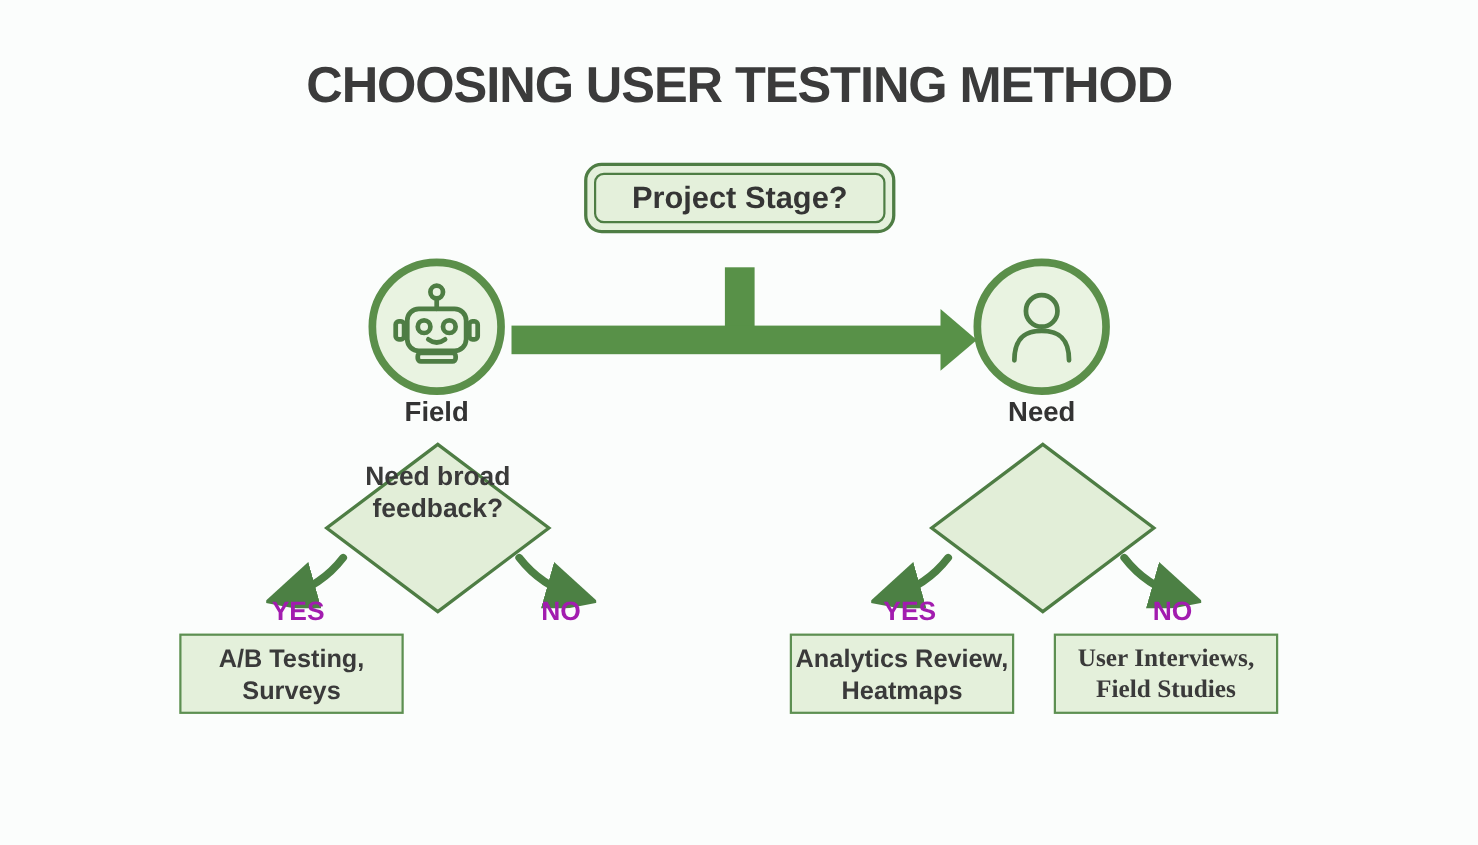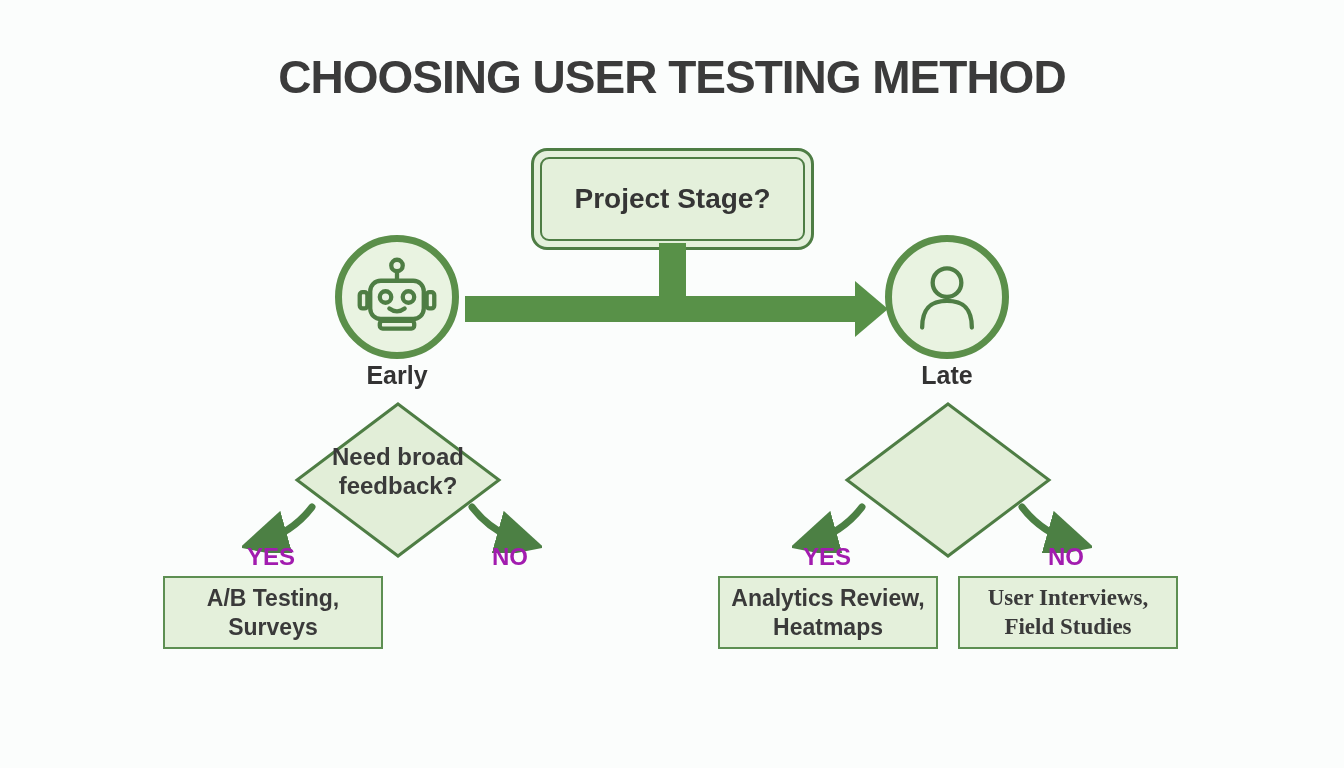--- a/index.html
+++ b/index.html
@@ -3,21 +3,21 @@
 <meta charset="utf-8">
 <style>
   html,body{margin:0;padding:0;}
   body{font-family:"Liberation Sans","DejaVu Sans",sans-serif;}
   .canvas{position:relative;width:1344px;height:768px;background:#fbfdfc;overflow:hidden;}
 
   .title{position:absolute;left:0;top:50px;width:1344px;text-align:center;
     font-size:46px;font-weight:800;color:#3b3b3b;letter-spacing:-1px;}
 
   
-  .stage-box{position:absolute;left:531px;top:148px;width:283px;height:102px;
+  .stage-box{position:absolute;left:531px;top:148px;width:283px;height:64px;
     background:#e4f0db;border:3px solid #4e7d44;border-radius:16px;
     box-sizing:border-box;display:flex;align-items:stretch;justify-content:stretch;padding:6px;}
   .stage-inner{flex:1;border:2px solid #4e7d44;border-radius:9px;
     display:flex;align-items:center;justify-content:center;
     font-size:28px;font-weight:700;color:#353535;}
 
   
   .stem{position:absolute;left:659px;top:243px;width:27px;height:58px;background:#589148;}
   .hbar{position:absolute;left:465px;top:296px;width:392px;height:26px;background:#589148;}
   .htip{position:absolute;left:855px;top:281px;width:0;height:0;
@@ -32,40 +32,40 @@
   .circle-late{left:885px;top:235px;}
   .node-label{position:absolute;width:124px;text-align:center;top:361px;
     font-size:25px;font-weight:700;color:#333;}
   .label-early{left:335px;}
   .label-late{left:885px;}
 
   
   .diamond-svg{position:absolute;width:210px;height:158px;}
   .diamond-left{left:293px;top:401px;}
   .diamond-right{left:843px;top:401px;}
-  .diamond-text{position:absolute;width:176px;top:443px;text-align:center;
+  .diamond-text{position:absolute;width:176px;top:420px;text-align:center;
     font-size:24px;font-weight:700;color:#3a3a3a;white-space:pre-line;line-height:1.2;}
   .dtext-left{left:310px;}
   .dtext-right{left:860px;}
 
   
   .curve{position:absolute;width:80px;height:52px;}
   .curve-ly{left:242px;top:501px;}
   .curve-ln{left:462px;top:501px;}
   .curve-ry{left:792px;top:501px;}
   .curve-rn{left:1012px;top:501px;}
 
   .yn{position:absolute;font-size:24px;font-weight:800;color:#a21caf;top:543px;}
   .yn-ly{left:247px;}
   .yn-ln{left:492px;}
   .yn-ry{left:803px;}
   .yn-rn{left:1048px;}
 
   
-  .result{position:absolute;top:576px;width:220px;height:73px;box-sizing:border-box;
+  .result{position:absolute;top:576px;width:204px;height:73px;box-sizing:border-box;
     background:#e4f0db;border:2px solid #5d8f52;
     display:flex;align-items:center;justify-content:center;text-align:center;
     font-size:23px;font-weight:700;color:#3a3a3a;white-space:pre-line;line-height:1.25;}
   .result-1{left:163px;}
   .result-2{left:403px;}
   .result-3{left:718px;}
   .result-4{left:958px;font-family:Liberation Serif, serif;}
 
   .icon-svg{display:block;}
 </style>
@@ -92,31 +92,31 @@
         <rect x="17" y="28" width="56" height="40" rx="11"></rect>
         <rect x="6" y="40" width="8" height="17" rx="3"></rect>
         <rect x="76" y="40" width="8" height="17" rx="3"></rect>
         <circle cx="33" cy="45" r="6"></circle>
         <circle cx="57" cy="45" r="6"></circle>
         <path d="M37,57 Q45,63 53,57"></path>
         <rect x="27" y="70" width="36" height="8" rx="3"></rect>
       </svg>
     </span>
   </div>
-  <div class="node-label label-early">Early</div>
+  <div class="node-label label-early">Field</div>
 
   <div class="node-circle circle-late">
     <span>
       <svg class="icon-svg" width="86" height="86" viewBox="0 0 90 90" fill="none" stroke="#4e7d44" stroke-width="4.5" stroke-linecap="round" stroke-linejoin="round">
         <circle cx="45" cy="30" r="15"></circle>
         <path d="M19,77 C19,54 31,49 45,49 C59,49 71,54 71,77"></path>
       </svg>
     </span>
   </div>
-  <div class="node-label label-late">Late</div>
+  <div class="node-label label-late">Need</div>
 
   <svg class="diamond-svg diamond-left" viewBox="0 0 210 158">
     <polygon points="105,3 206,79 105,155 4,79" fill="#e2eed8" stroke="#4e7d44" stroke-width="3"></polygon>
   </svg>
   <div class="diamond-text dtext-left">Need broad
 feedback?</div>
 
   <svg class="diamond-svg diamond-right" viewBox="0 0 210 158">
     <polygon points="105,3 206,79 105,155 4,79" fill="#e2eed8" stroke="#4e7d44" stroke-width="3"></polygon>
   </svg>

